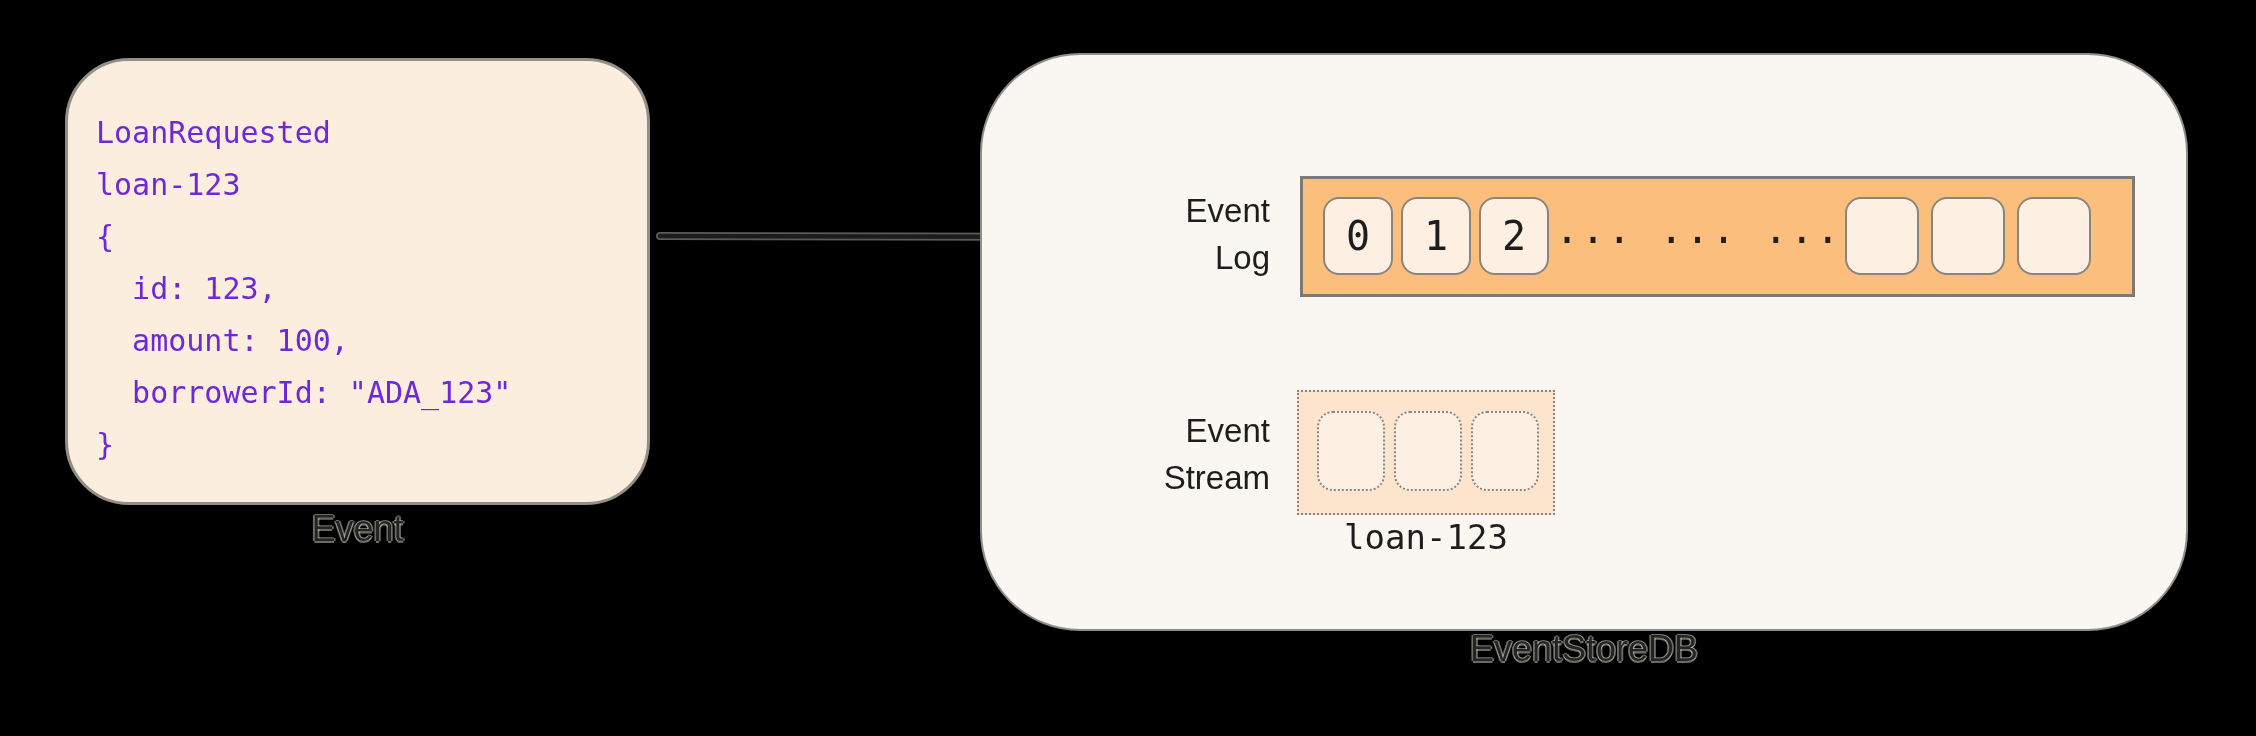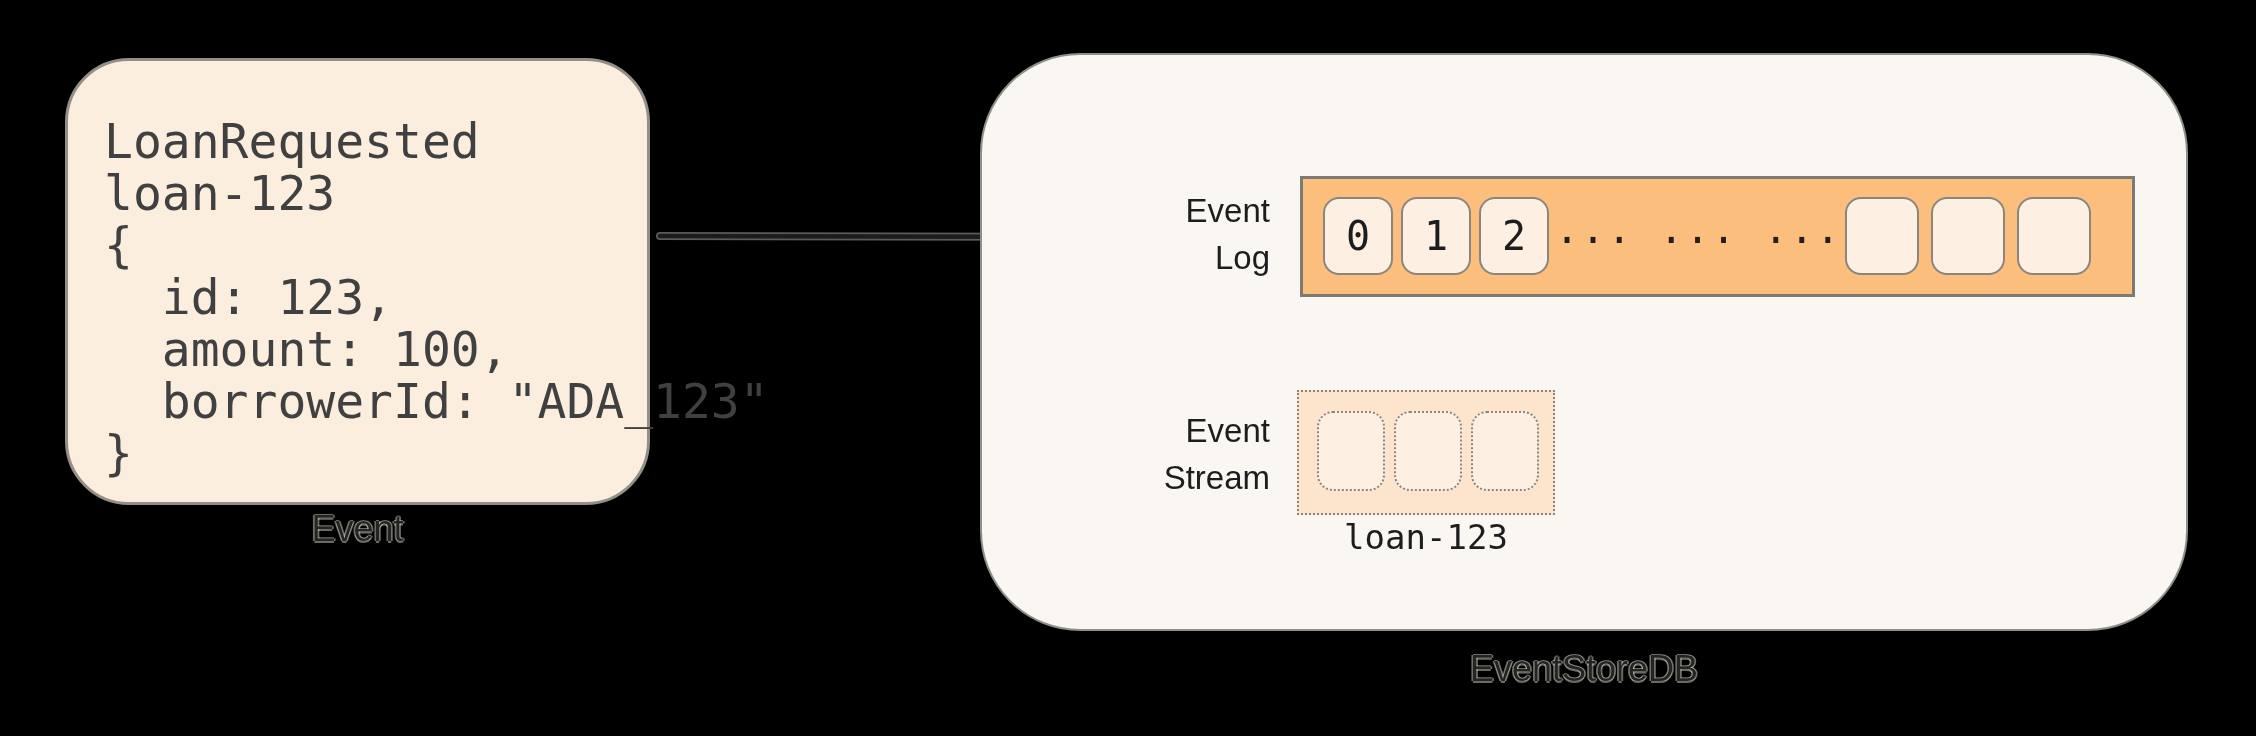--- a/index.html
+++ b/index.html
@@ -17,44 +17,44 @@
   .event-card {
     left: 65px; top: 58px;
     width: 585px; height: 447px;
     background: #fceede;
     border: 3px solid #938e86;
     border-radius: 64px;
     box-sizing: border-box;
   }
   .event-code {
     left: 88px; top: 96px;
-    margin: 16px;
+    margin: 8px;
     font-family: "DejaVu Sans Mono", "Liberation Mono", monospace;
-    font-size: 48px;
+    font-size: 30px;
     line-height: 52px;
-    color: #404040;
+    color: #6d28d9;
     white-space: pre;
   }
 
   
   .halo-label {
     color: #25241f;
     font-size: 36px;
     font-weight: 400;
     text-align: center;
     white-space: nowrap;
     text-shadow:
       -1.5px 0 0 rgba(236,234,228,0.45),
        1.5px 0 0 rgba(236,234,228,0.45),
        0 -1.5px 0 rgba(236,234,228,0.45),
        0 1.5px 0 rgba(236,234,228,0.45);
   }
   .event-caption { left: 65px; top: 508px; width: 585px; }
   .append-label  { left: 735px; top: 262px; width: 170px; }
-  .db-caption    { left: 980px; top: 648px; width: 1208px; }
+  .db-caption    { left: 980px; top: 628px; width: 1208px; }
 
   
   svg.arrows { left: 0; top: 0; pointer-events: none; }
   .arrow-under { fill: none; stroke: rgba(240,238,232,0.38); stroke-width: 8; stroke-linecap: round; }
   .arrow-line  { fill: none; stroke: #1c1c1c; stroke-width: 4.5; stroke-linecap: round; }
   .arrow-head  { fill: #1c1c1c; stroke: rgba(240,238,232,0.38); stroke-width: 1.5; }
 
   
   .db-box {
     left: 980px; top: 53px;

